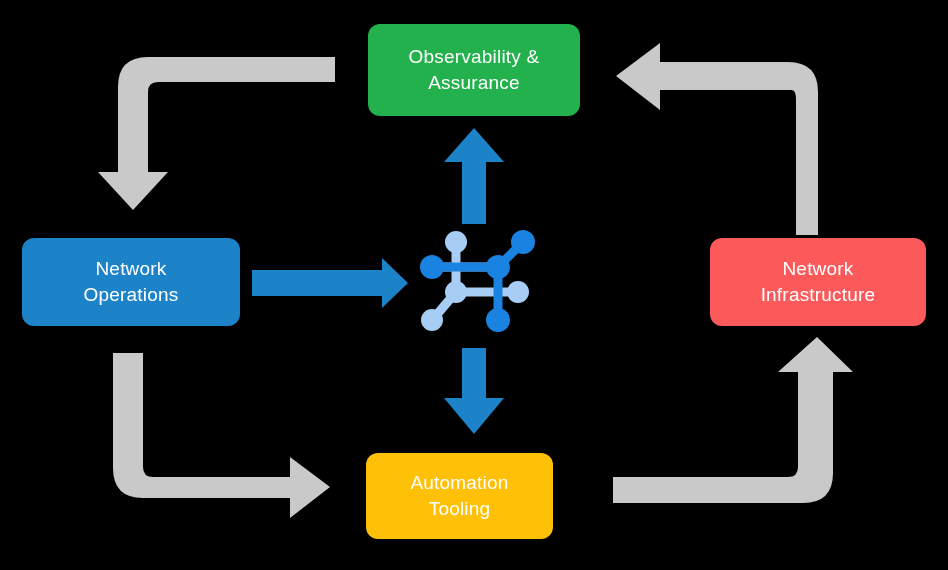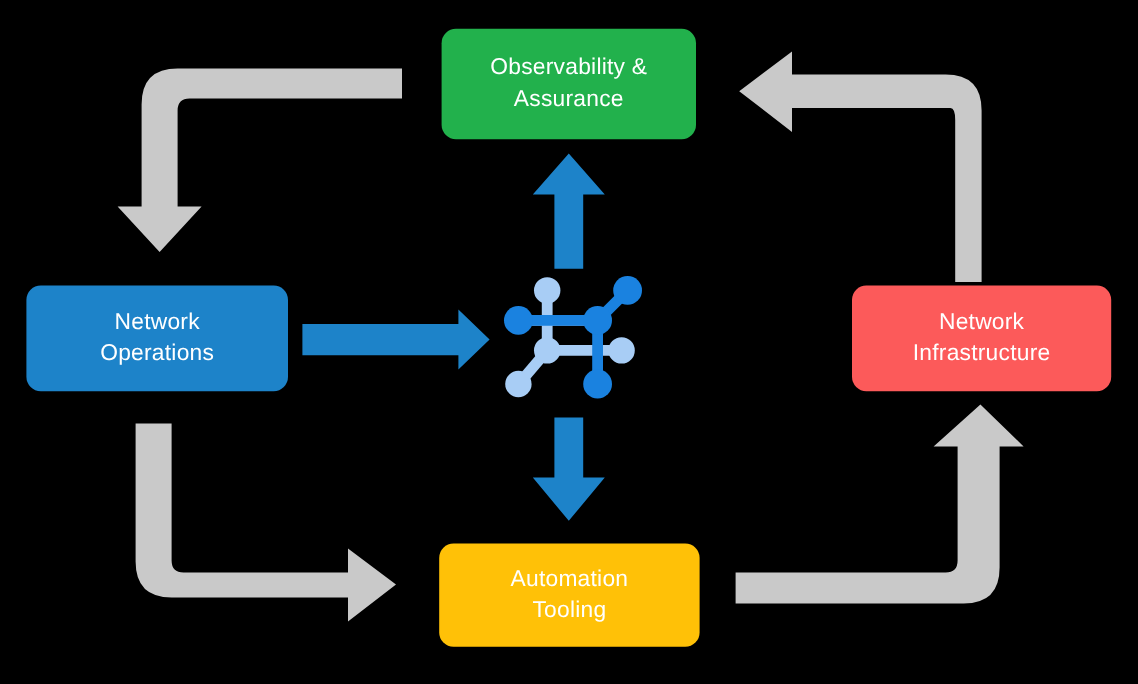--- a/index.html
+++ b/index.html
@@ -62,21 +62,21 @@
   #box-network-infrastructure {
     left: 710px;
     top: 238px;
     width: 216px;
     height: 88px;
     background: #fc5a5a;
   }
   #box-automation-tooling {
     left: 366px;
     top: 453px;
-    width: 217px;
+    width: 187px;
     height: 86px;
     background: #ffc107;
   }
   #center-icon {
     position: absolute;
     left: 418px;
     top: 220px;
     width: 120px;
     height: 120px;
     z-index: 6;

